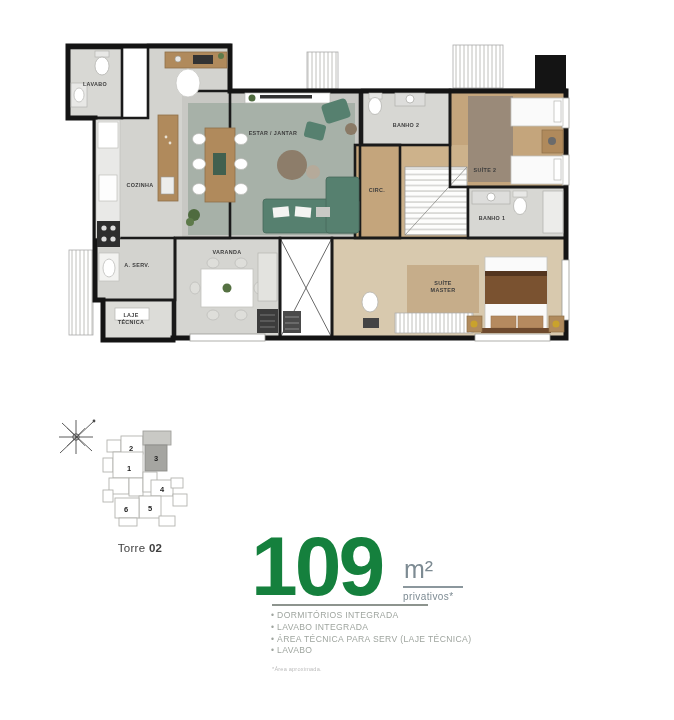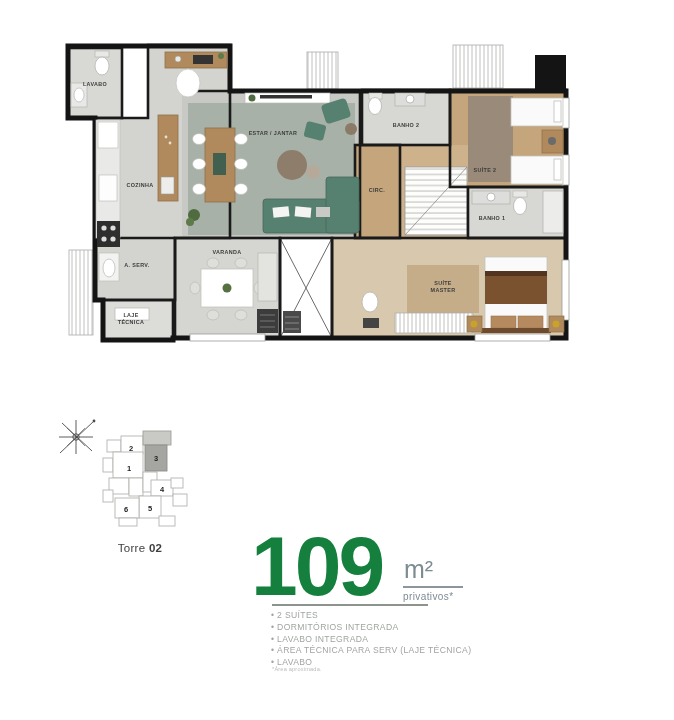--- a/index.html
+++ b/index.html
@@ -296,21 +296,20 @@
   <div class="abs bignum">109</div>
 
   <div class="abs m2block">
     <span class="unit">m²</span>
     <span class="qual">privativos*</span>
   </div>
 
   <div class="abs divider"></div>
 
   <ul class="abs features">
-    <li>2 SUÍTES</li>
     <li>DORMITÓRIOS INTEGRADA</li>
     <li>LAVABO INTEGRADA</li>
     <li>ÁREA TÉCNICA PARA SERV (LAJE TÉCNICA)</li>
     <li>LAVABO</li>
   </ul>
 
   <div class="abs footnote">*Área aproximada.</div>
 
 </div>
 

